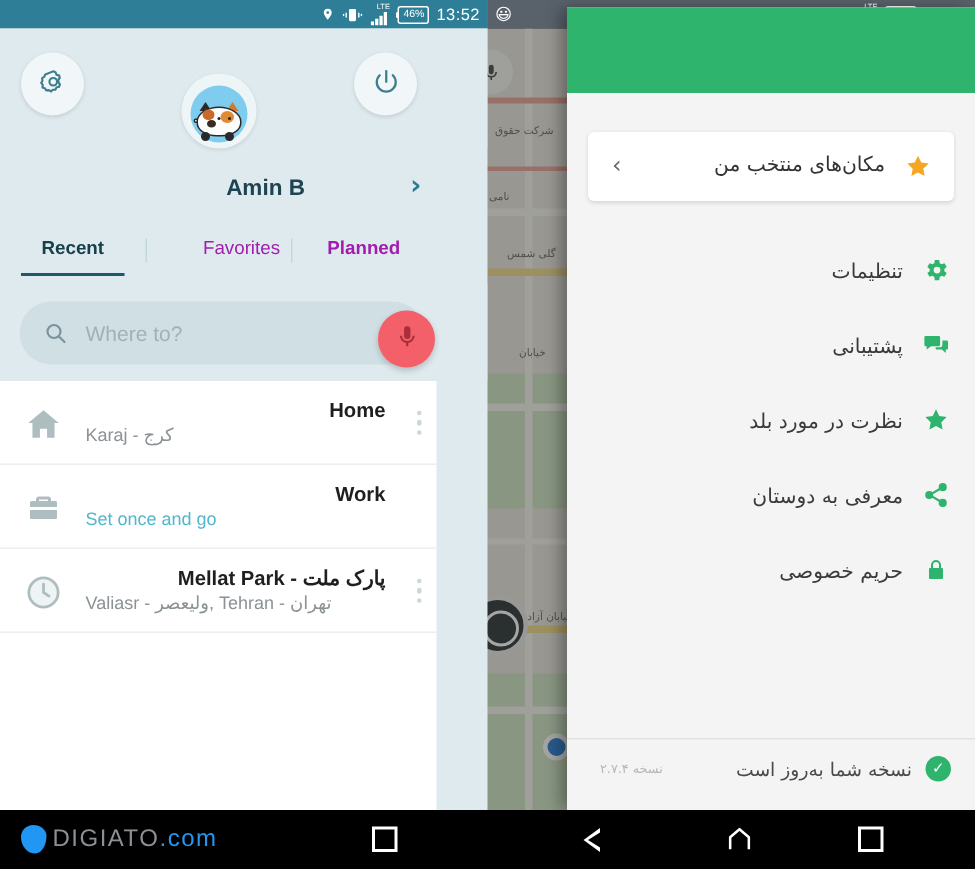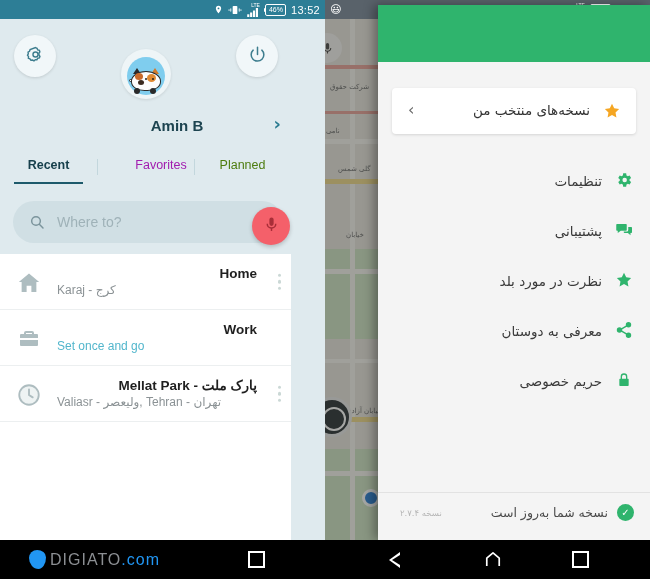--- a/index.html
+++ b/index.html
@@ -54,21 +54,21 @@
   .lp-name-row { position:absolute; left:0; top:108px; width:325px; height:34px; display:flex;
                  align-items:center; justify-content:center;padding-left:29px; }
   .lp-name { font-size:15px; font-weight:bold; color:#1d4450; font-family:"Liberation Sans",sans-serif; }
   .lp-chev { position:absolute; right:44px; top:7px; color:#2a7b90; font-size:18px; font-weight:bold; line-height:18px; }
 
   .lp-tabs { position:absolute; left:0; top:152px; width:325px; height:38px; display:flex; align-items:flex-start; }
   .lp-tab { flex:0 0 auto; text-align:center; font-size:12.5px; padding-top:6px; position:relative;
             font-family:"Liberation Sans",sans-serif; }
   .lp-tab.t0 { width:97px; color:#17404c; font-weight:bold; }
   .lp-tab.t1 { width:97px; color:#a21caf;padding-left:31px; }
-  .lp-tab.t2 { width:97px; color:#4d7c0f; }
+  .lp-tab.t2 { width:97px; color:#a21caf;font-weight:bold; }
   .lp-tab.t0:after { content:""; position:absolute; left:14px; right:14px; bottom:-12px; height:2.5px; background:#1d5a6b; }
   .lp-tab-sep { position:absolute; top:7px; width:1px; height:16px; background:#c3d7dd; }
 
   .lp-search-area { position:absolute; left:0; top:190px; width:325px; height:64px; background:#dfeaee; }
   .lp-search { position:absolute; left:13px; top:11px; width:270px; height:42px; border-radius:21px;
                background:#d0dfe4; display:flex; align-items:center; }
   .lp-search-ico { margin-left:16px; color:#7b949c; display:flex; }
   .lp-search-ph { margin-left:12px; font-size:14px; color:#9fb2b8; font-family:"Liberation Sans",sans-serif; }
   .mic-btn { position:absolute; left:239px; top:6px; width:38px; height:38px; border-radius:50%;
              background:#f4606a; display:flex; align-items:center; justify-content:center;
@@ -134,21 +134,21 @@
   .rp-foot-txt { position:absolute; right:42px; top:12px; font-size:12.5px; color:#4a4a4a; direction:rtl;
                  font-family:"DejaVu Sans",sans-serif; }
   .rp-foot-ico { position:absolute; right:16px; top:11px; width:17px; height:17px; border-radius:50%;
                  background:#2fb46d; display:flex; align-items:center; justify-content:center;
                  color:#fff; font-size:10px; line-height:10px; }
   .rp-ver { position:absolute; left:22px; top:15px; font-size:8.5px; color:#b6b6b6; direction:rtl;
             font-family:"DejaVu Sans",sans-serif;text-align:center; }
 
   
   .navbar { position:absolute; left:0; top:540px; width:650px; height:39px; background:#000; }
-  .watermark { position:absolute; left:29px; top:10px; display:flex; align-items:center; gap:4px; }
+  .watermark { position:absolute; left:14px; top:10px; display:flex; align-items:center; gap:4px; }
   .wm-blob { width:17px; height:19px; background:#2196f3; border-radius:48% 52% 44% 56% / 42% 38% 62% 58%; }
   .wm-text { font-size:16px; letter-spacing:1px; color:#8c8f93; font-family:"Liberation Sans",sans-serif;
              font-weight:500; }
   .wm-text b { color:#2196f3; font-weight:500; }
   .nav-btn { position:absolute; top:11px; width:17px; height:17px; }
   .nav-sq { border:2px solid #fff; }
   .nav-back { width:0; height:0; border-top:9px solid transparent; border-bottom:9px solid transparent;
               border-right:12px solid transparent; position:absolute; top:11px; }
   .nav-back:after { content:""; position:absolute; left:-11px; top:-8px; width:0; height:0;
                     border-top:8px solid transparent; border-bottom:8px solid transparent; border-right:11px solid #fff; }
@@ -390,21 +390,21 @@
       <span class="sb-time">13:53</span>
     </div>
 
     <div class="rp-sheet">
       <div class="rp-green"></div>
 
       <div class="rp-menu">
 
         <div class="rp-card">
           <span class="back-chev">‹</span>
-          <span class="rp-label">نسخه‌های منتخب من</span>
+          <span class="rp-label">مکان‌های منتخب من</span>
           <span class="rp-ico">
             <svg width="18" height="18" viewBox="0 0 24 24" fill="#f5a623">
                 <path d="M12 2.4l2.9 6 6.6.9-4.8 4.6 1.2 6.6L12 17.4 6.1 20.5l1.2-6.6L2.5 9.3l6.6-.9z"></path>
               </svg>
           </span>
         </div>
 
         <div style="height:94px;"></div>
 
         <div class="rp-item">

